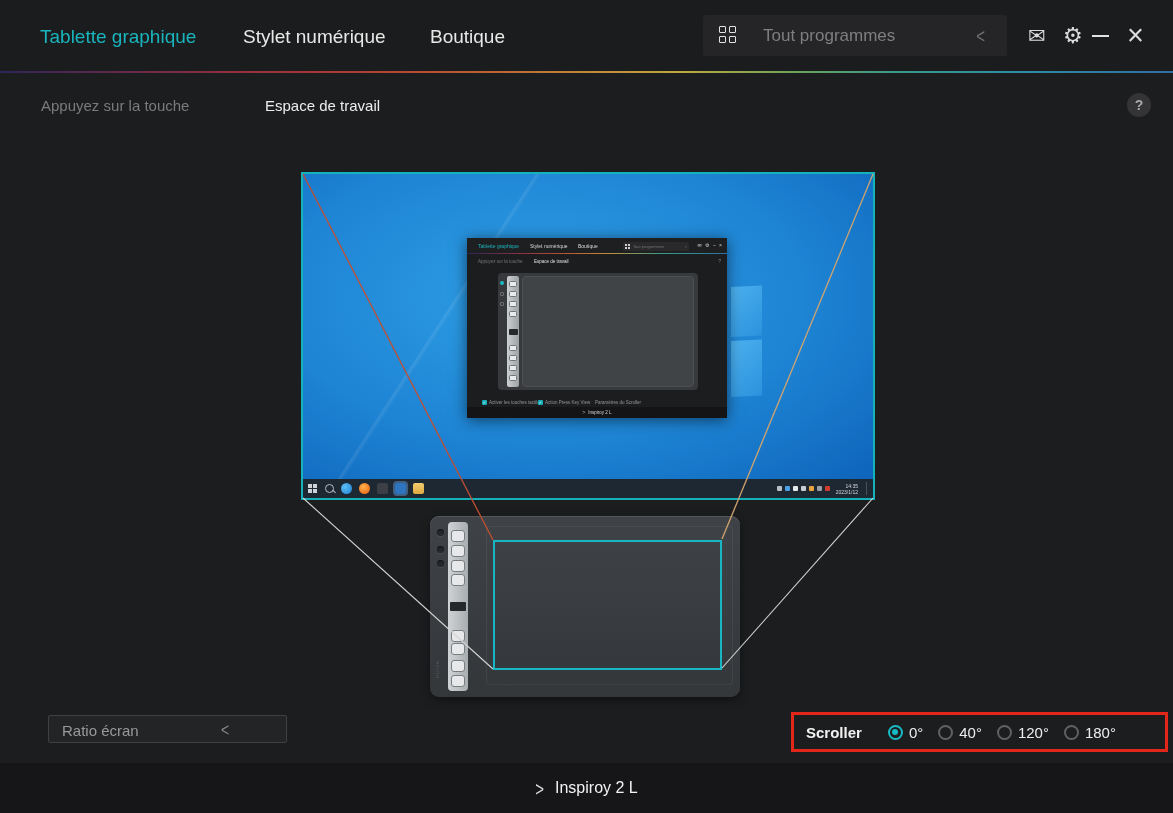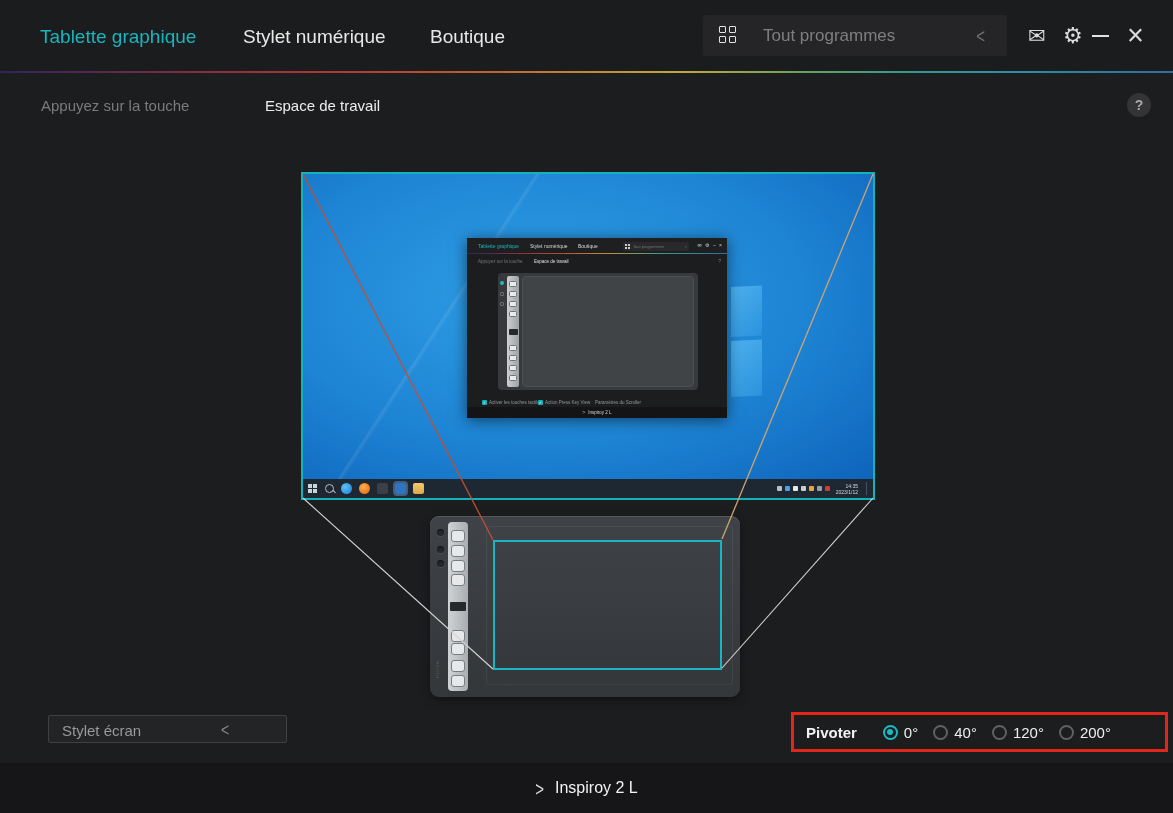--- a/index.html
+++ b/index.html
@@ -294,40 +294,40 @@
 <div class="active-area"></div>
 
 <svg class="maplines" viewBox="0 0 1173 813">
   <line x1="303" y1="174" x2="493" y2="540" stroke="#bf4f33" stroke-width="1.3"></line>
   <line x1="873" y1="174" x2="722" y2="539" stroke="#cfa36f" stroke-width="1.3"></line>
   <line x1="303" y1="498" x2="493" y2="669" stroke="#d4d4d4" stroke-width="1.1"></line>
   <line x1="873" y1="498" x2="722" y2="668" stroke="#d4d4d4" stroke-width="1.1"></line>
 </svg>
 
 <div class="ratio-box">
-  <span class="ratio-label">Stylet écran</span>
+  <span class="ratio-label">Ratio écran</span>
   <span class="ratio-chevron">&lt;</span>
 </div>
 
 <div class="pivot-wrap">
-  <span class="pivot-label">Pivoter</span>
+  <span class="pivot-label">Scroller</span>
   <span class="radio-opt">
     <span class="radio sel"></span>
     <span class="radio-lbl">0°</span>
   </span>
   <span class="radio-opt">
     <span class="radio"></span>
     <span class="radio-lbl">40°</span>
   </span>
   <span class="radio-opt">
     <span class="radio"></span>
     <span class="radio-lbl">120°</span>
   </span>
   <span class="radio-opt">
     <span class="radio"></span>
-    <span class="radio-lbl">200°</span>
+    <span class="radio-lbl">180°</span>
   </span>
 </div>
 
 <div class="footer">
   <span class="chev">&gt;</span>
   <span class="dev">Inspiroy 2 L</span>
 </div>
 
 </body></html>

